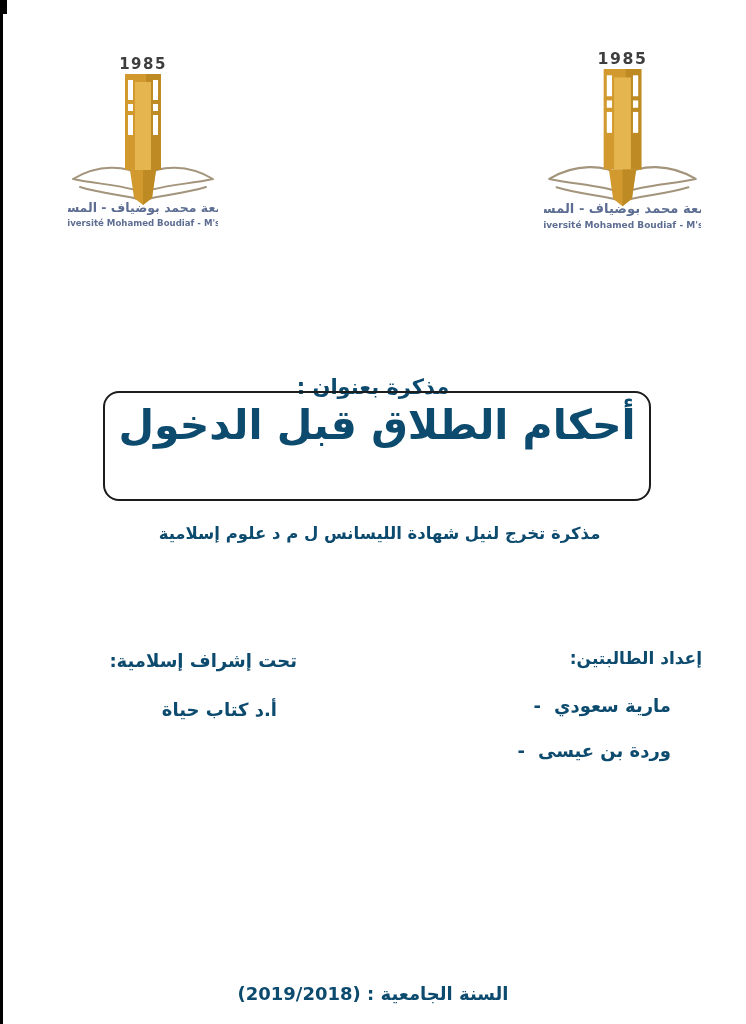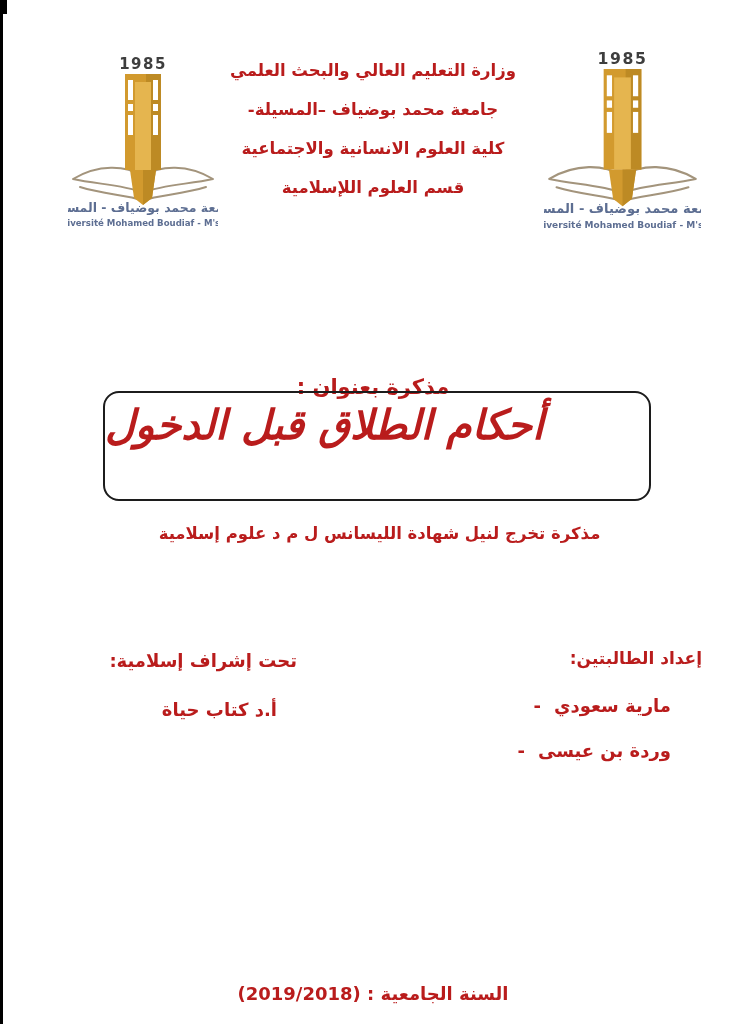--- a/index.html
+++ b/index.html
@@ -4,21 +4,21 @@
 <style>
   * { margin:0; padding:0; box-sizing:border-box; }
   html,body { background:#e9e9e9; }
   .page {
     position:relative;
     width:746px; height:1024px;
     margin:0 auto;
     background:#ffffff;
     font-family:"DejaVu Sans", sans-serif;
     font-weight:700;
-    color:#b91c1c;
+    color:#0c4a6e;
     direction:rtl;
     overflow:hidden;
   }
   
   .scan-strip { position:absolute; left:0; top:0; width:3px; height:1024px; background:#000; }
   .scan-notch { position:absolute; left:0; top:0; width:7px; height:14px; background:#000; }
 
   
   .logo { position:absolute; }
   .logo-left  { left:68px;  top:52px; width:150px; }
@@ -32,21 +32,21 @@
   .ministry { position:absolute; top:60px; left:168px; right:168px; text-align:center; }
   .h-line { font-size:16.5px; line-height:22px; margin-bottom:17px; letter-spacing:0; }
 
   .memo-label {
     position:absolute; top:350px; left:0; right:0;
     text-align:center; font-size:21px;margin-top:25px;
   }
   .title-box {
     position:absolute; left:103px; top:391px; width:548px; height:110px;
     border:2px solid #1c1c1c; border-radius:16px;
-    display:flex; justify-content:flex-end; align-items:flex-start;font-style:italic;
+    display:flex; justify-content:center; align-items:flex-start;
   }
   .thesis-title { font-size:41px; line-height:58px; margin-top:3px; text-align:center; font-weight:700; }
 
   .degree-line    { position:absolute; top:524px; left:13px; right:0; text-align:center; font-size:16.5px; }
   .specialty-line { position:absolute; top:564px; left:0; right:0; text-align:center; font-size:17px; }
 
   
   .students-heading { position:absolute; top:648px; right:44px; font-size:17px;margin-left:14px; }
   .student-item {
     position:absolute; right:75px;
@@ -121,26 +121,20 @@
         <rect x="60" y="63" width="5" height="20" fill="#ffffff"></rect>
         <rect x="85" y="28" width="5" height="20" fill="#ffffff"></rect>
         <rect x="85" y="52" width="5" height="7" fill="#ffffff"></rect>
         <rect x="85" y="63" width="5" height="20" fill="#ffffff"></rect>
       </g>
       <text class="logo-ar" x="75" y="160" text-anchor="middle">جامعة محمد بوضياف - المسيلة</text>
       <text class="logo-fr" x="75" y="174" text-anchor="middle">Université Mohamed Boudiaf - M'sila</text>
     </svg>
   </figure>
 
-  <header class="ministry">
-    <div class="h-line">وزارة التعليم العالي والبحث العلمي</div>
-    <div class="h-line">جامعة محمد بوضياف –المسيلة-</div>
-    <div class="h-line">كلية العلوم الانسانية والاجتماعية</div>
-    <div class="h-line">قسم العلوم اللإسلامية</div>
-  </header>
 
   <div class="memo-label">مذكرة بعنوان :</div>
   <div class="title-box">
     <h1 class="thesis-title">أحكام الطلاق قبل الدخول</h1>
   </div>
 
   <div class="degree-line">مذكرة تخرج لنيل شهادة الليسانس ل م د علوم إسلامية</div>
 
   <section>
     <div class="students-heading">إعداد الطالبتين:</div>

